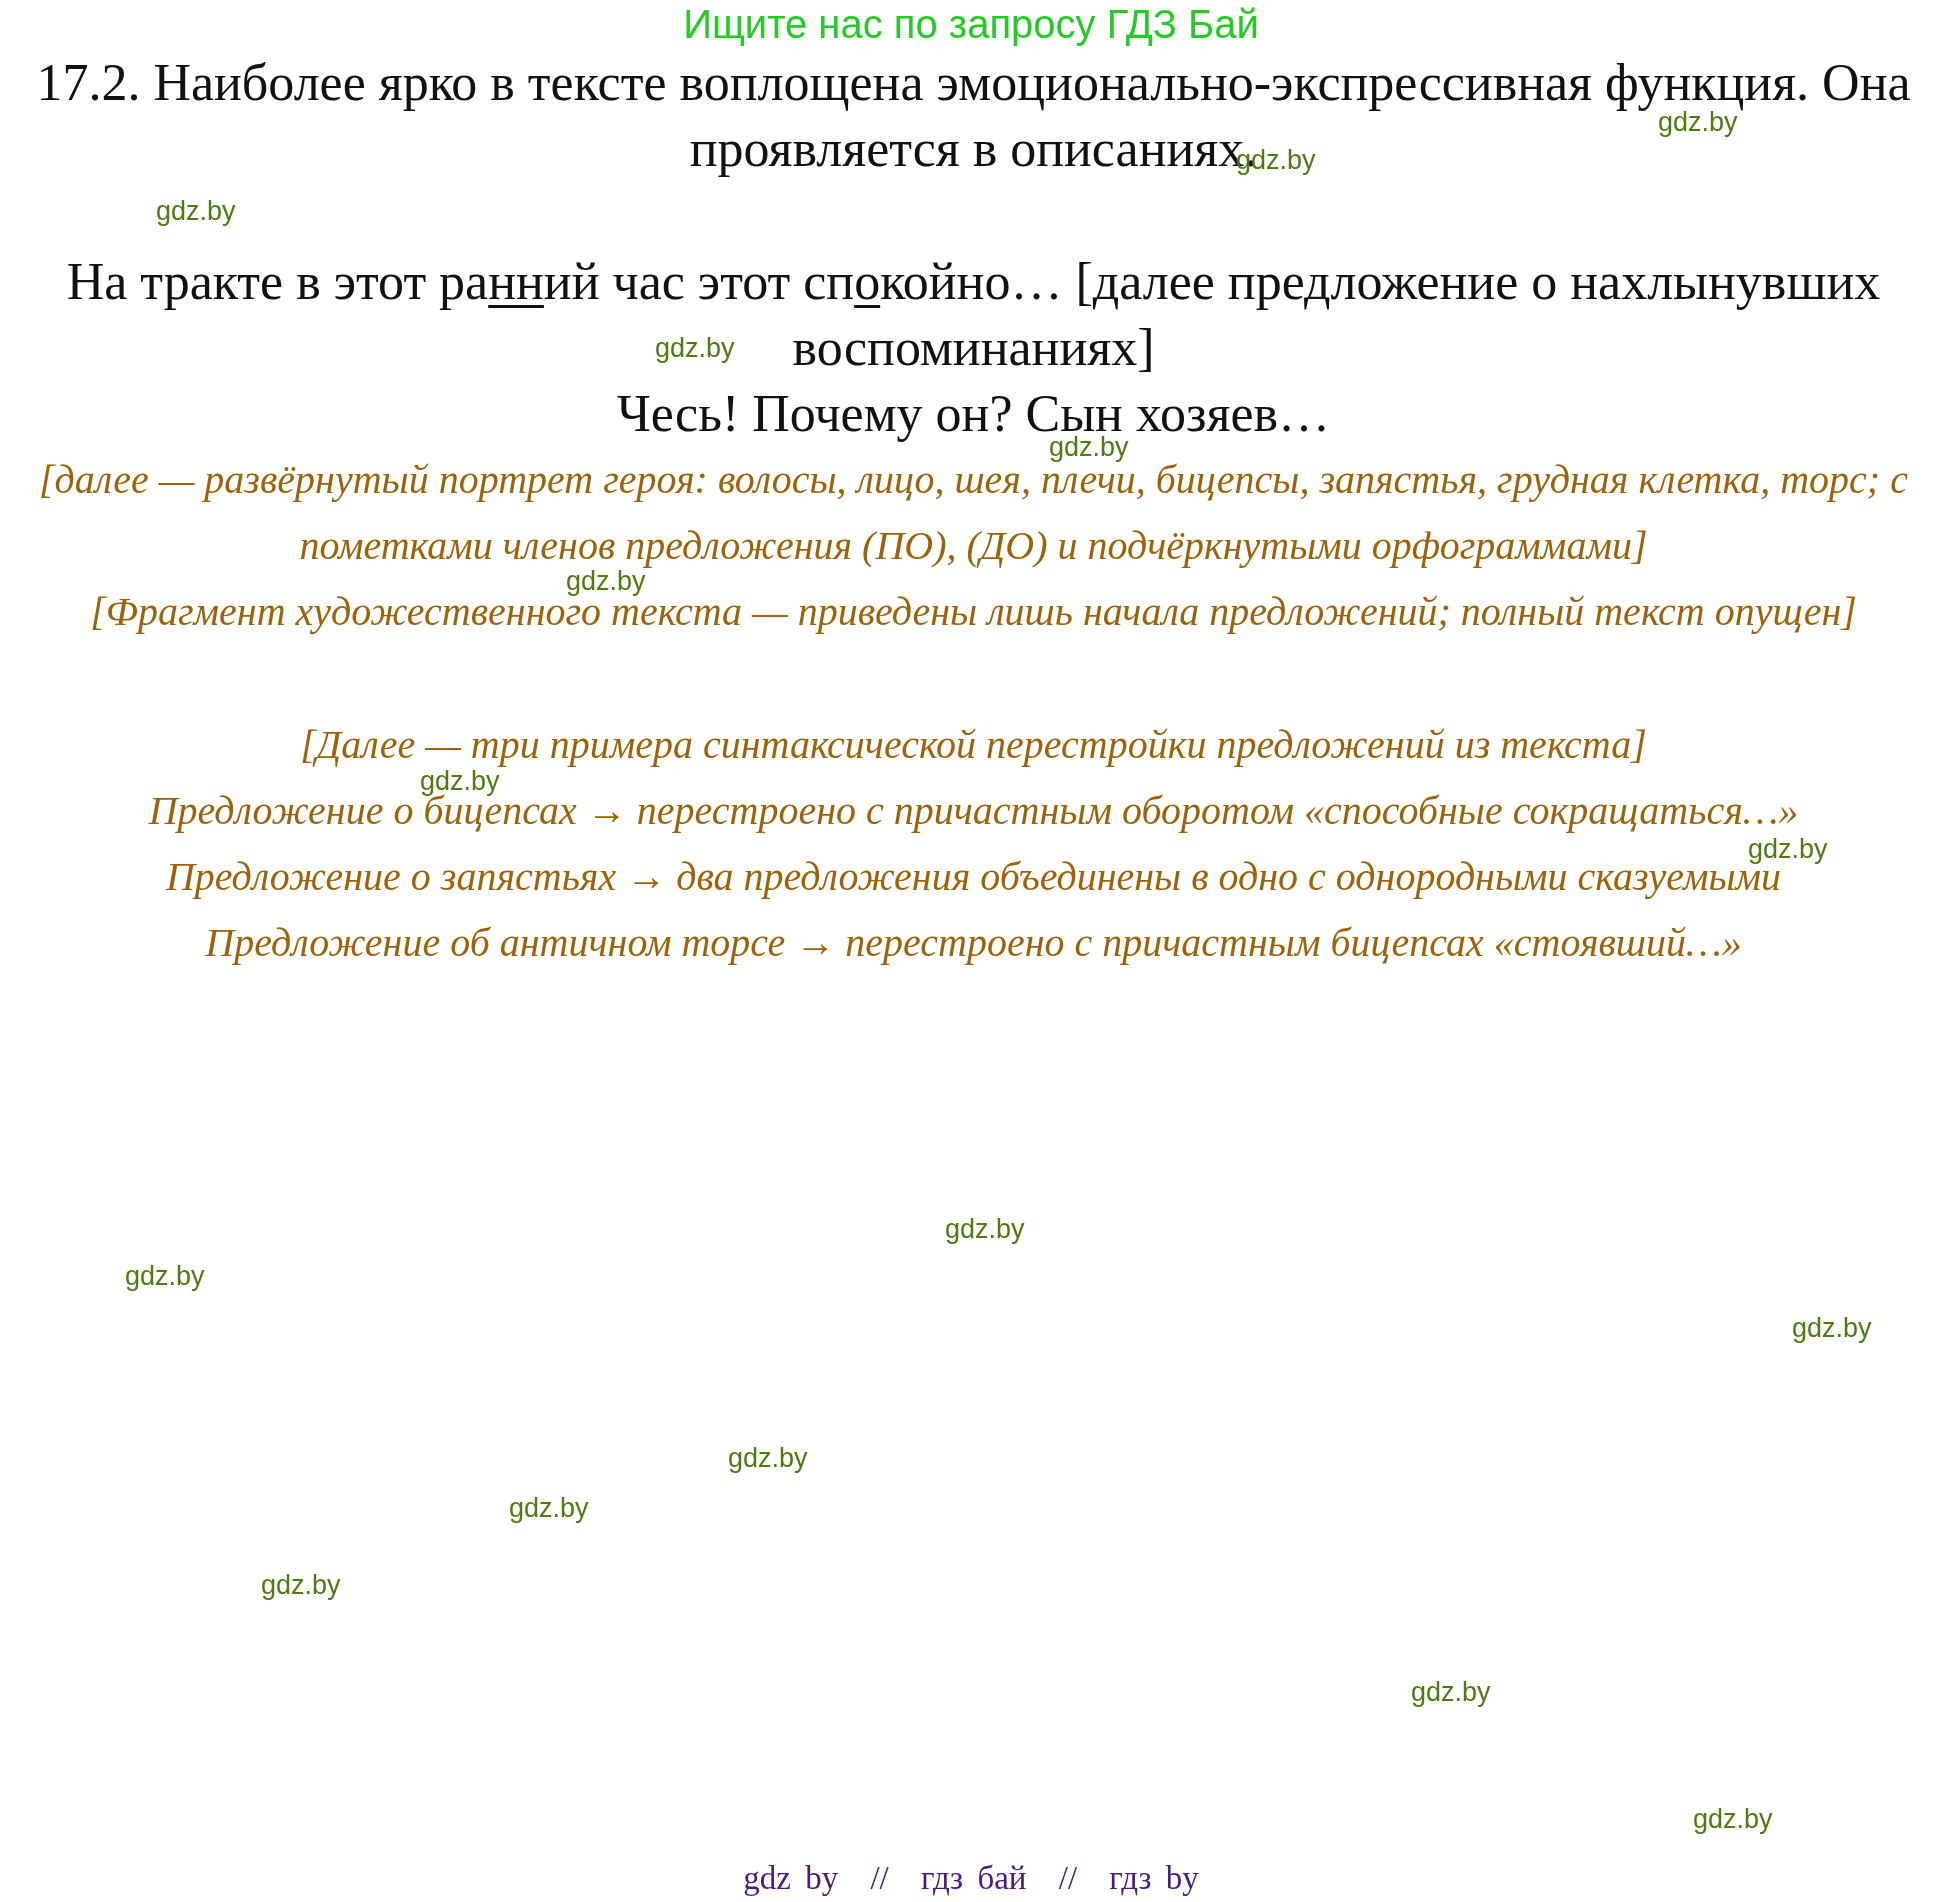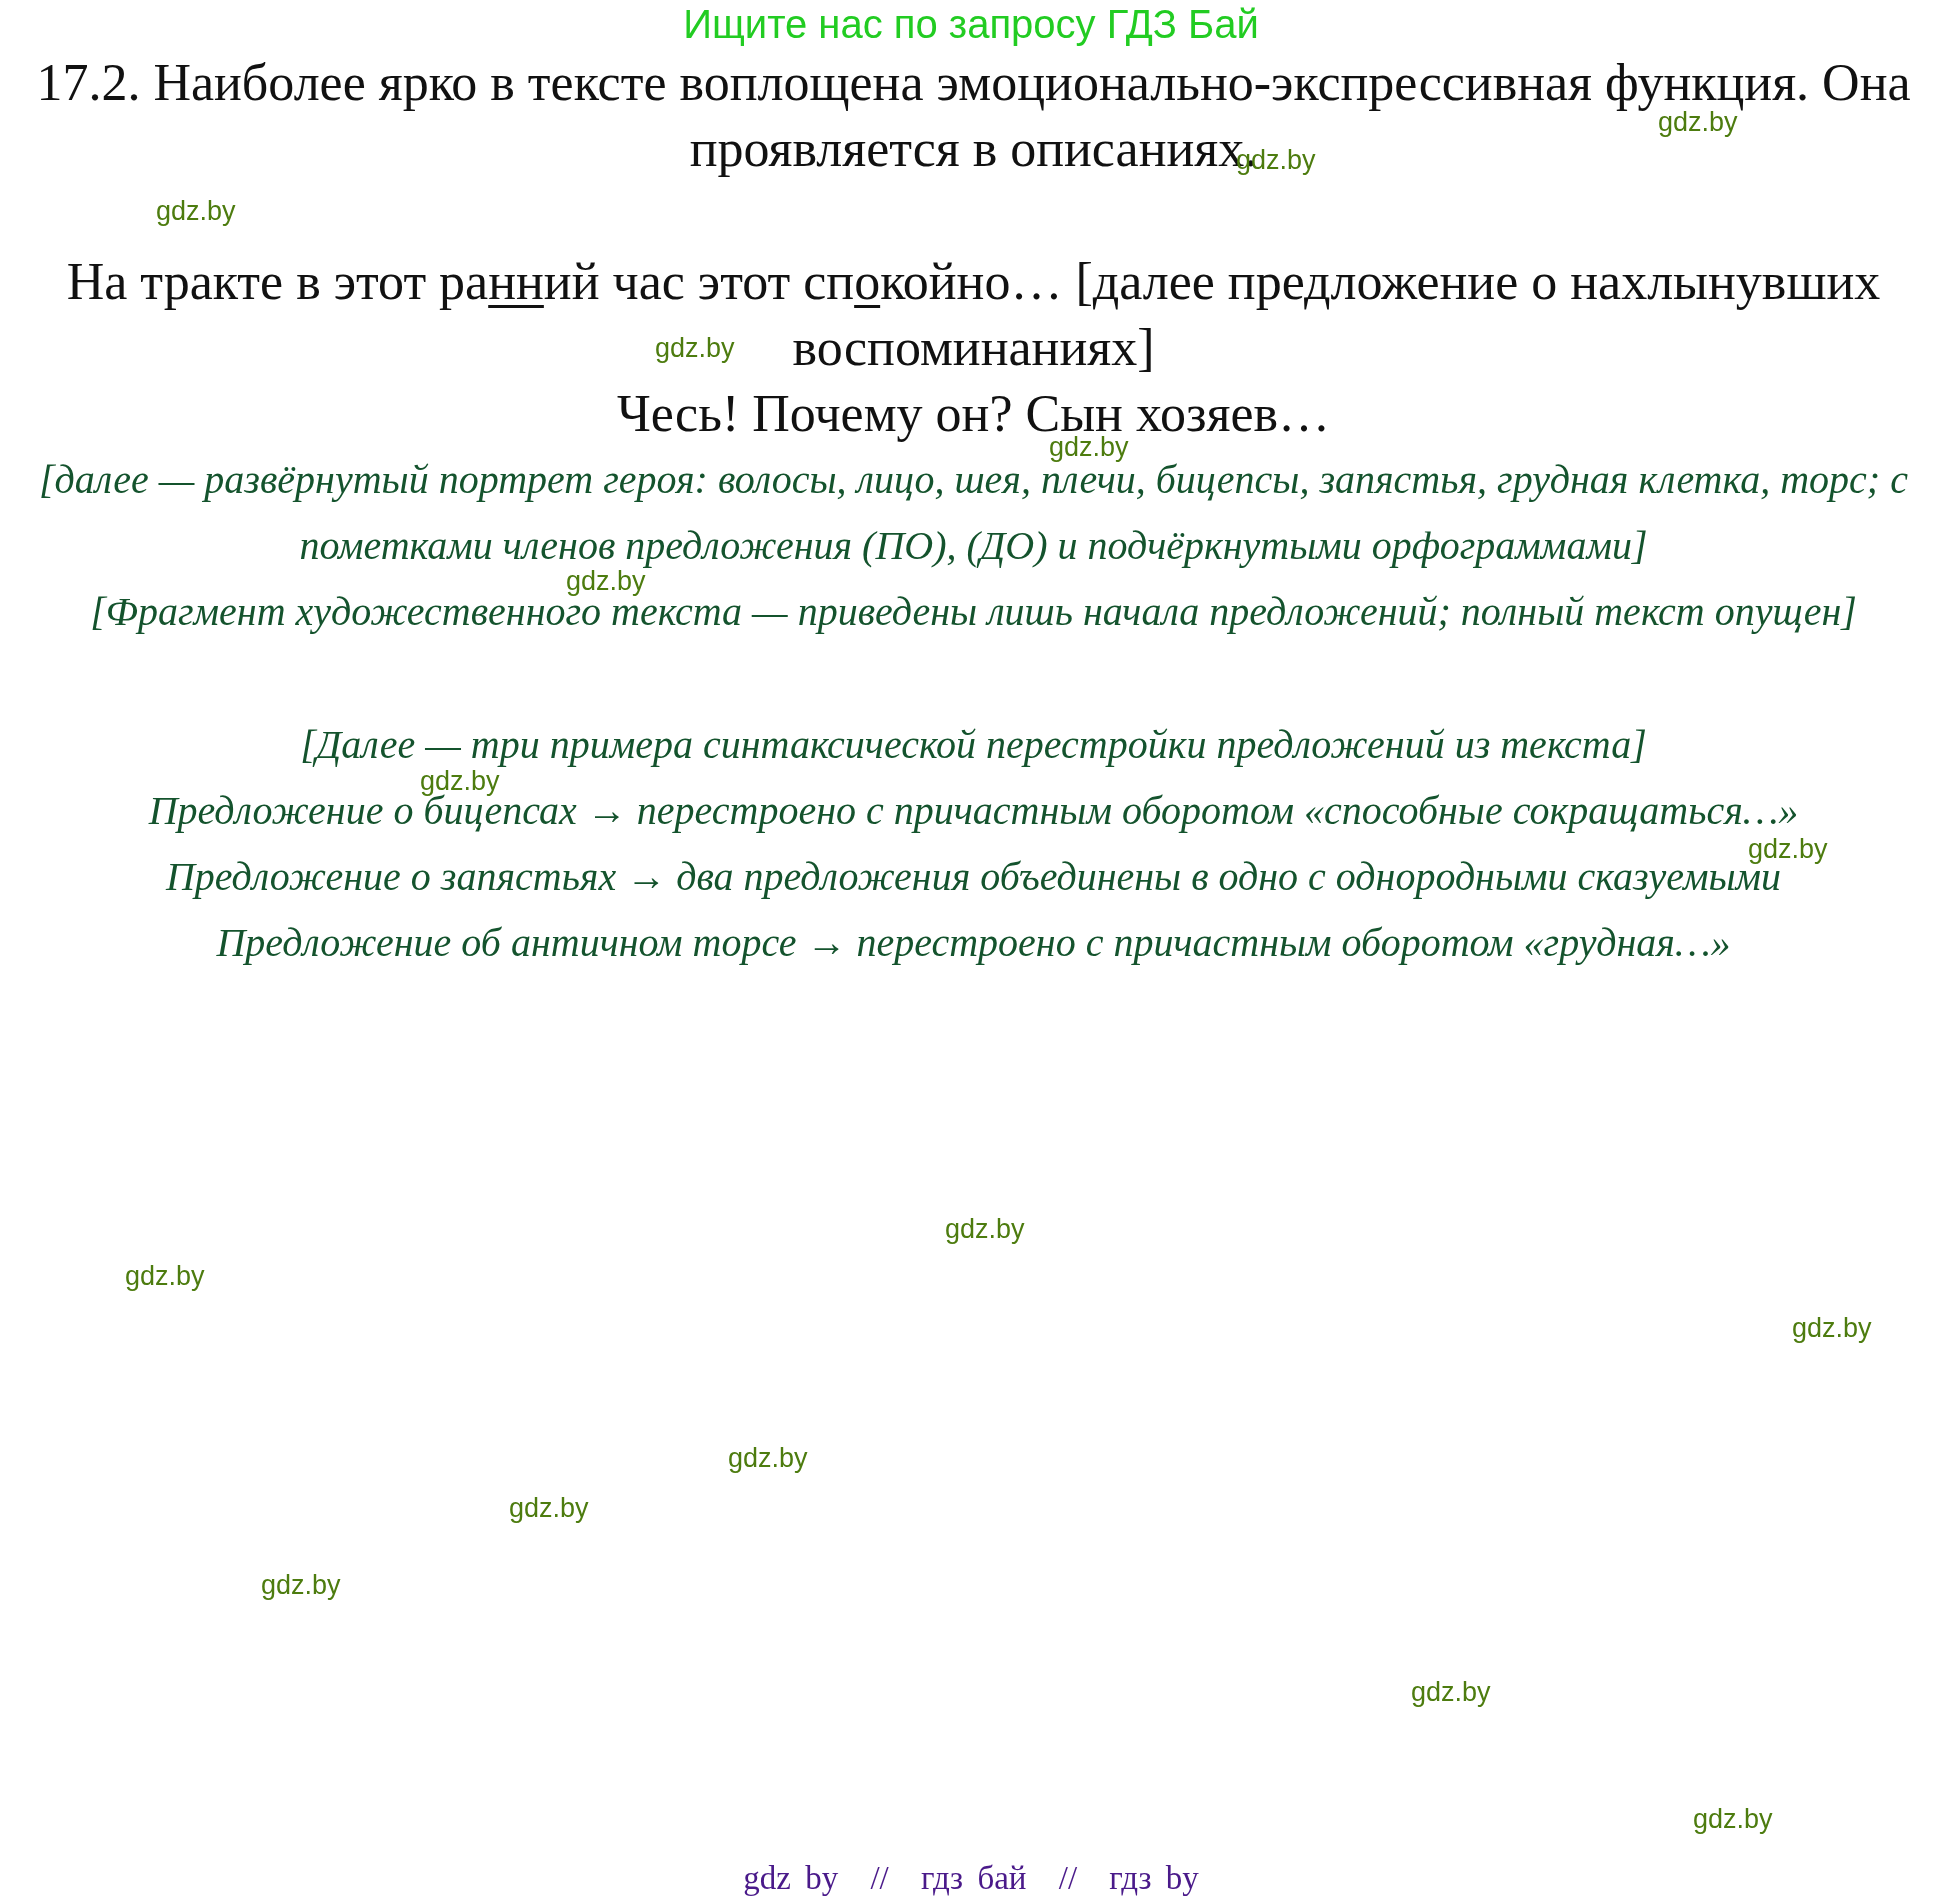--- a/index.html
+++ b/index.html
@@ -12,21 +12,21 @@
       font-family: "Liberation Sans", "DejaVu Sans", sans-serif;
       font-size: 40px; color: #22cc22;
     }
     .page-body {
       position: absolute; top: 50px; left: 18px; width: 1911px;
       font-size: 52px; line-height: 66px;
     }
     .para { margin: 0; text-align: center; }
     .para.gap { margin-top: 67px; }
     .u { text-decoration: underline; text-decoration-thickness: 3px; text-underline-offset: 6px; }
-    .excerpt-note { color: #14532d; font-style: italic; font-size: 40px; }
+    .excerpt-note { color: #a16207; font-style: italic; font-size: 40px; }
     .wm {
       position: absolute; font-family: "Liberation Sans", "DejaVu Sans", sans-serif;
       font-size: 27px; color: #4d7c0f;
     }
     .footer-links {
       position: absolute; bottom: 6px; left: 0; width: 100%; text-align: center;
       font-family: Liberation Serif, serif;
       font-size: 33px; color: #4a1a8a; word-spacing: 6px;
     }
     .footer-links a { color: inherit; text-decoration: none; }
@@ -48,21 +48,21 @@
   </p>
   <p class="para">
     <span>Чесь! Почему он? Сын хозяев…</span>
   </p>
   <p class="para excerpt-note">[далее — развёрнутый портрет героя: волосы, лицо, шея, плечи, бицепсы, запястья, грудная клетка, торс; с пометками членов предложения (ПО), (ДО) и подчёркнутыми орфограммами]</p>
   <p class="para excerpt-note">[Фрагмент художественного текста — приведены лишь начала предложений; полный текст опущен]</p>
 
   <p class="para gap excerpt-note">[Далее — три примера синтаксической перестройки предложений из текста]</p>
   <p class="para excerpt-note">Предложение о бицепсах → перестроено с причастным оборотом «способные сокращаться…»</p>
   <p class="para excerpt-note">Предложение о запястьях → два предложения объединены в одно с однородными сказуемыми</p>
-  <p class="para excerpt-note">Предложение об античном торсе → перестроено с причастным оборотом «грудная…»</p>
+  <p class="para excerpt-note">Предложение об античном торсе → перестроено с причастным бицепсах «стоявший…»</p>
 </div>
 
 <span class="wm" style="left:1658px;top:107px">gdz.by</span>
 <span class="wm" style="left:1236px;top:145px">gdz.by</span>
 <span class="wm" style="left:156px;top:196px">gdz.by</span>
 <span class="wm" style="left:655px;top:333px">gdz.by</span>
 <span class="wm" style="left:1049px;top:432px">gdz.by</span>
 <span class="wm" style="left:566px;top:566px">gdz.by</span>
 <span class="wm" style="left:420px;top:766px">gdz.by</span>
 <span class="wm" style="left:1748px;top:834px">gdz.by</span>

